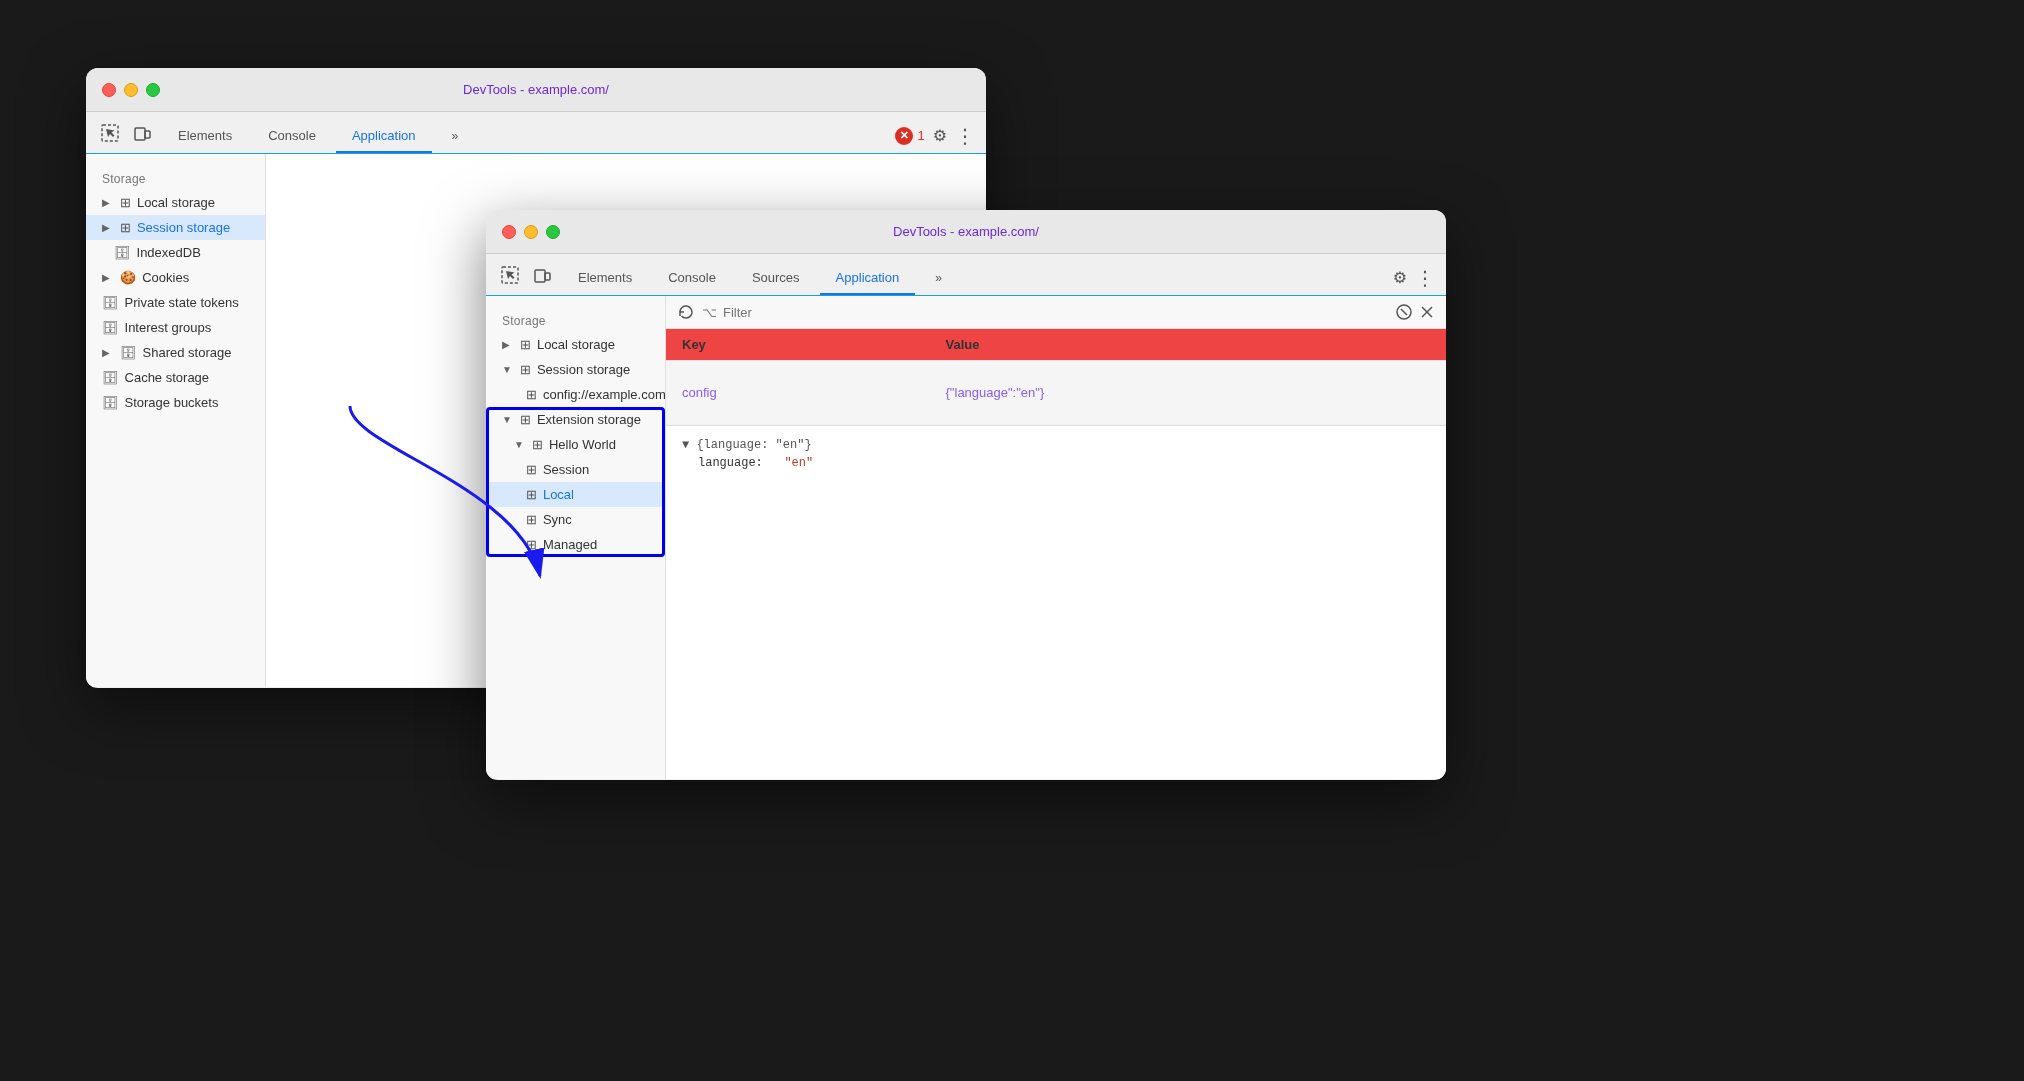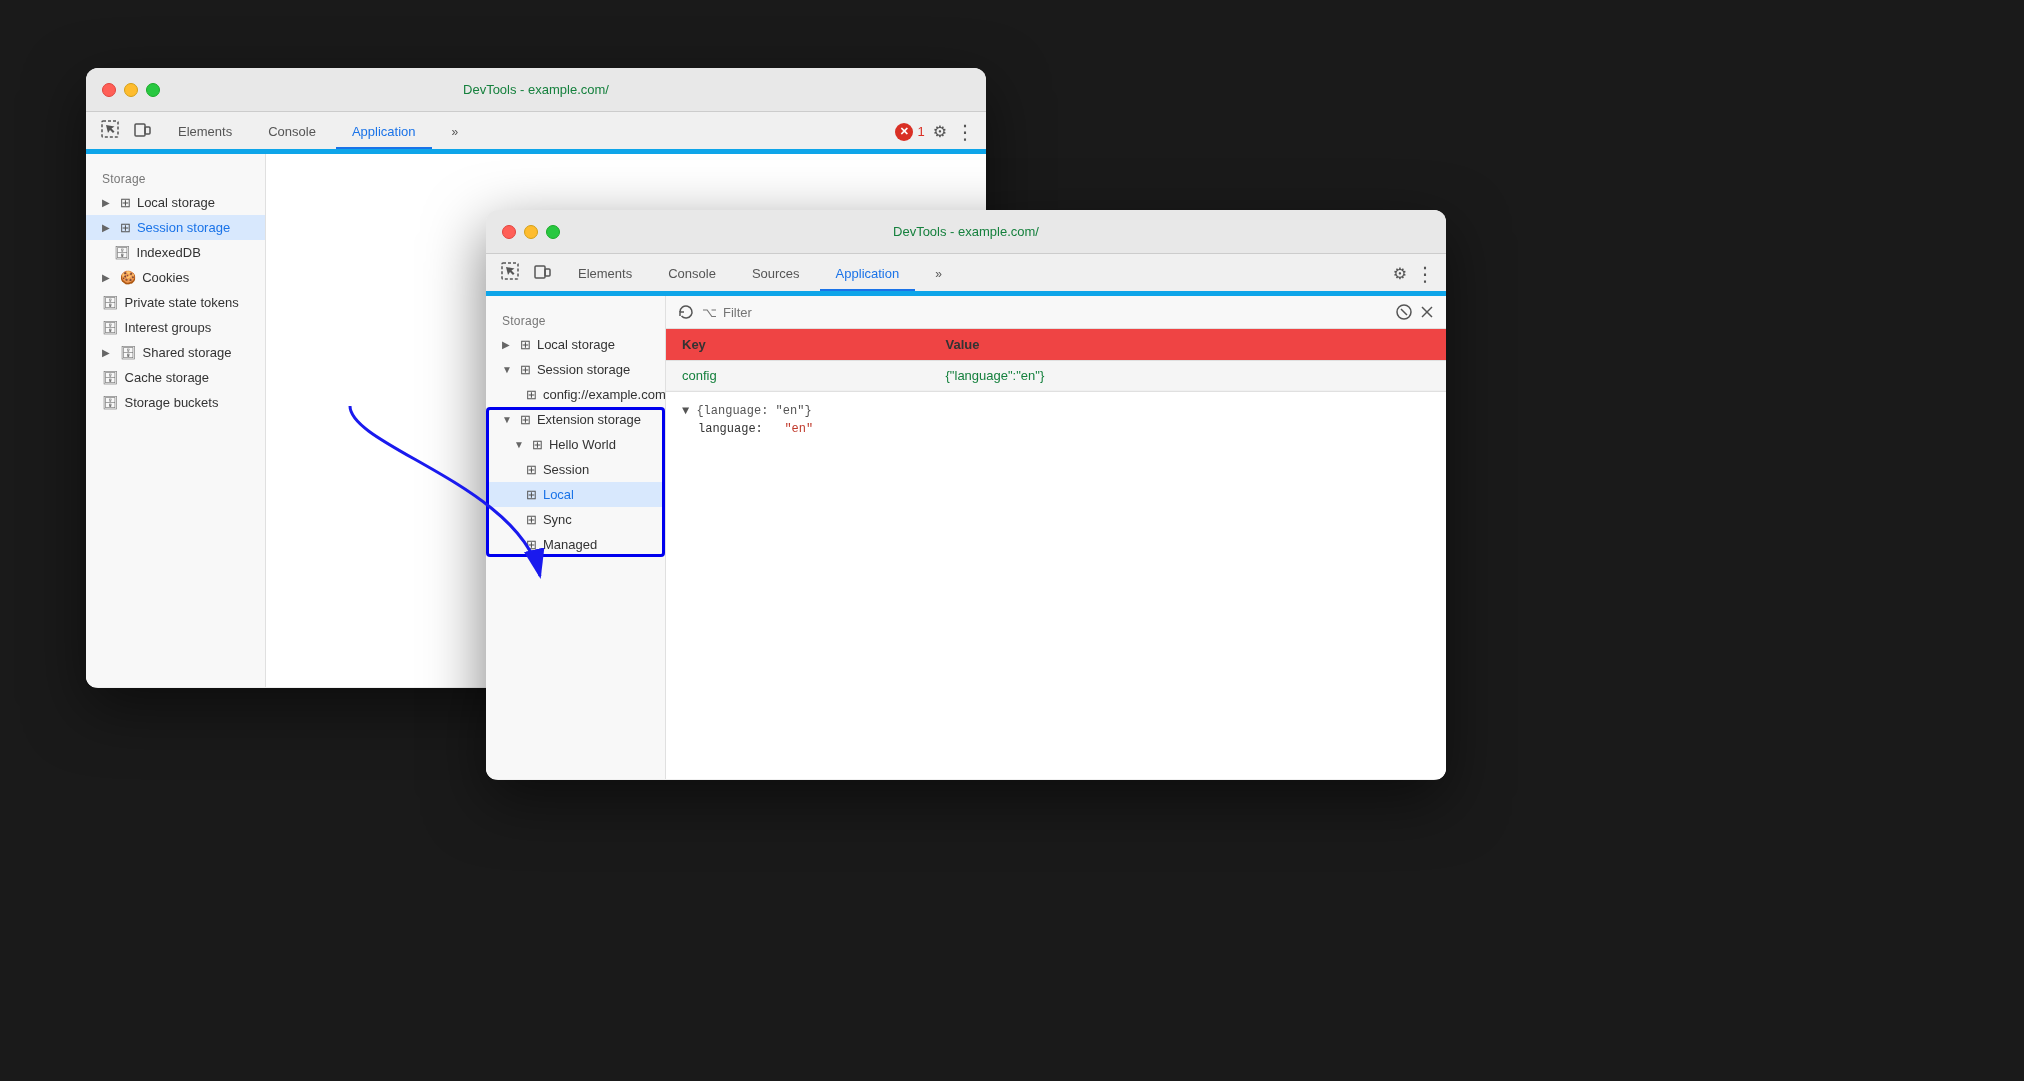--- a/index.html
+++ b/index.html
@@ -63,32 +63,32 @@
     }
     .tl-close { background: #ff5f57; border: 1px solid #e0443e; }
     .tl-minimize { background: #febc2e; border: 1px solid #d4a017; }
     .tl-maximize { background: #28c840; border: 1px solid #1aab29; }
 
     .title-bar-title {
       position: absolute;
       left: 50%;
       transform: translateX(-50%);
       font-size: 13px;
-      color: #15803d;
+      color: #6d28d9;
       font-weight: 500;
     }
 
     
     .tabs-bar {
       background: #f0f0f0;
       height: 42px;
       display: flex;
       align-items: flex-end;
       padding: 0 12px;
-      border-bottom: 5px solid #0ea5e9;
+      border-bottom: 1px solid #0ea5e9;
       gap: 4px;
     }
 
     .tab-item {
       padding: 8px 16px;
       font-size: 13px;
       color: #555;
       cursor: pointer;
       border-bottom: 2px solid transparent;
       white-space: nowrap;
@@ -279,23 +279,23 @@
       text-align: left;
       padding: 8px 16px;
       border-bottom: 1px solid #e0e0e0;
       color: #333;
       font-weight: 600;
       background: #ef4444;
       font-size: 13px;
     }
 
     td {
-      padding: 7px 16px;
+      padding: 24px 16px;
       border-bottom: 1px solid #f0f0f0;
-      color: #15803d;
+      color: #8b5cf6;
       font-size: 13px;
     }
 
     .table-row-shaded td {
       background: #f5f5f5;
     }
 
     .json-preview {
       padding: 12px 16px;
       font-size: 12px;

